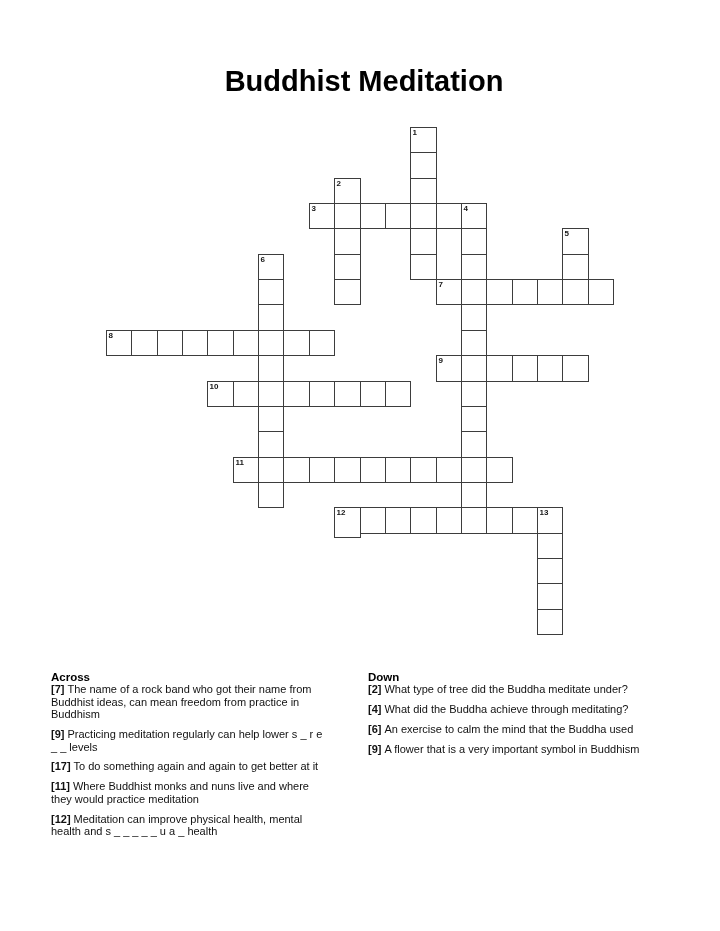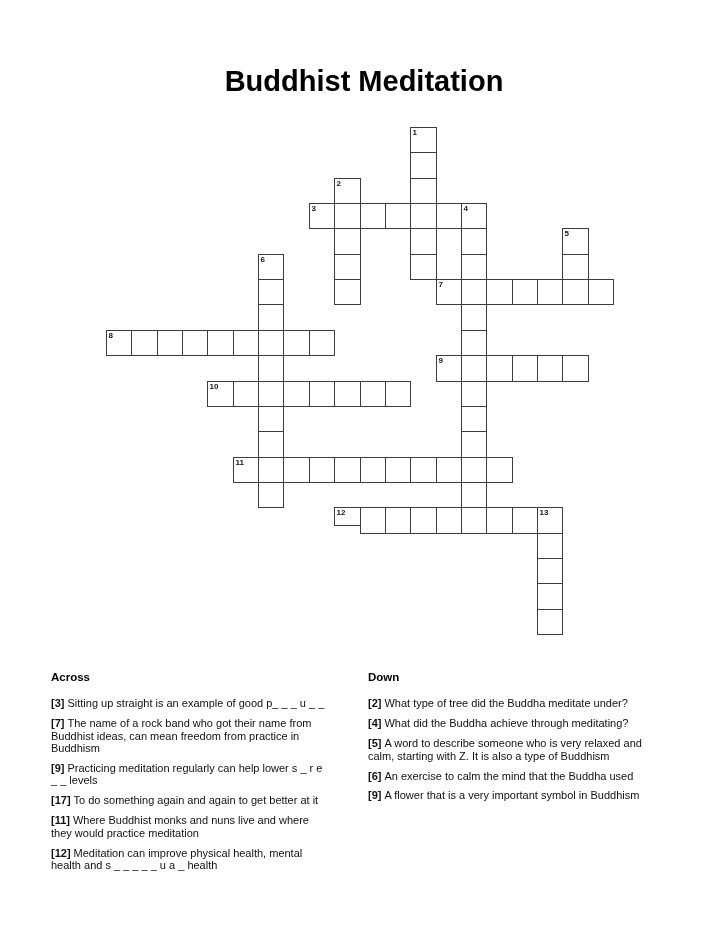--- a/index.html
+++ b/index.html
@@ -47,21 +47,21 @@
     top: 671px;
     font-size: 11px;
     line-height: 12.4px;
     color: #111111;
   }
   .across-col { left: 51px;  width: 279px; }
   .down-col   { left: 368px; width: 290px; }
   .clues-header {
     font-weight: bold;
     font-size: 11.5px;
-    margin-bottom: 14px;
+    margin-bottom: 0;
     color: #000000;
   }
   .clue { margin-bottom: 7.5px; }
   .clue .num { font-weight: bold; margin-right: 3px; }
 </style>
 </head>
 <body>
 
 <div class="page">
 
@@ -158,50 +158,48 @@
         <span class="cellnum">11</span>
       </div>
       <div class="cell" style="left: 177px; top: 330px; width: 27px; height: 26px;"></div>
       <div class="cell" style="left: 203px; top: 330px; width: 26px; height: 26px;"></div>
       <div class="cell" style="left: 228px; top: 330px; width: 27px; height: 26px;"></div>
       <div class="cell" style="left: 254px; top: 330px; width: 26px; height: 26px;"></div>
       <div class="cell" style="left: 279px; top: 330px; width: 26px; height: 26px;"></div>
       <div class="cell" style="left: 304px; top: 330px; width: 27px; height: 26px;"></div>
       <div class="cell" style="left: 330px; top: 330px; width: 26px; height: 26px;"></div>
       <div class="cell" style="left: 380px; top: 330px; width: 27px; height: 26px;"></div>
-      <div class="cell" style="left: 228px; top: 380px; width: 27px; height: 19px;">
+      <div class="cell" style="left: 228px; top: 380px; width: 27px; height: 31px;">
         <span class="cellnum">12</span>
       </div>
       <div class="cell" style="left: 254px; top: 380px; width: 26px; height: 27px;"></div>
       <div class="cell" style="left: 279px; top: 380px; width: 26px; height: 27px;"></div>
       <div class="cell" style="left: 304px; top: 380px; width: 27px; height: 27px;"></div>
       <div class="cell" style="left: 330px; top: 380px; width: 26px; height: 27px;"></div>
       <div class="cell" style="left: 380px; top: 380px; width: 27px; height: 27px;"></div>
       <div class="cell" style="left: 406px; top: 380px; width: 26px; height: 27px;"></div>
       <div class="cell" style="left: 431px; top: 380px; width: 26px; height: 27px;">
         <span class="cellnum">13</span>
       </div>
       <div class="cell" style="left: 431px; top: 406px; width: 26px; height: 26px;"></div>
       <div class="cell" style="left: 431px; top: 431px; width: 26px; height: 26px;"></div>
       <div class="cell" style="left: 431px; top: 456px; width: 26px; height: 27px;"></div>
       <div class="cell" style="left: 431px; top: 482px; width: 26px; height: 26px;"></div>
     </div>
 
   <div class="clues across-col">
     <div class="clues-header">Across</div>
-    <div class="clue"><b class="num">[3]</b><span>Sitting up straight is an example of good p_ _ _ u _ _</span></div>
     <div class="clue"><b class="num">[7]</b><span>The name of a rock band who got their name from Buddhist ideas, can mean freedom from practice in Buddhism</span></div>
     <div class="clue"><b class="num">[9]</b><span>Practicing meditation regularly can help lower s _ r e _ _ levels</span></div>
     <div class="clue"><b class="num">[17]</b><span>To do something again and again to get better at it</span></div>
     <div class="clue"><b class="num">[11]</b><span>Where Buddhist monks and nuns live and where they would practice meditation</span></div>
     <div class="clue"><b class="num">[12]</b><span>Meditation can improve physical health, mental health and s _ _ _ _ _ u a _ health</span></div>
   </div>
 
   <div class="clues down-col">
     <div class="clues-header">Down</div>
     <div class="clue"><b class="num">[2]</b><span>What type of tree did the Buddha meditate under?</span></div>
     <div class="clue"><b class="num">[4]</b><span>What did the Buddha achieve through meditating?</span></div>
-    <div class="clue"><b class="num">[5]</b><span>A word to describe someone who is very relaxed and calm, starting with Z. It is also a type of Buddhism</span></div>
     <div class="clue"><b class="num">[6]</b><span>An exercise to calm the mind that the Buddha used</span></div>
     <div class="clue"><b class="num">[9]</b><span>A flower that is a very important symbol in Buddhism</span></div>
   </div>
 
 </div>
 
 </body></html>

